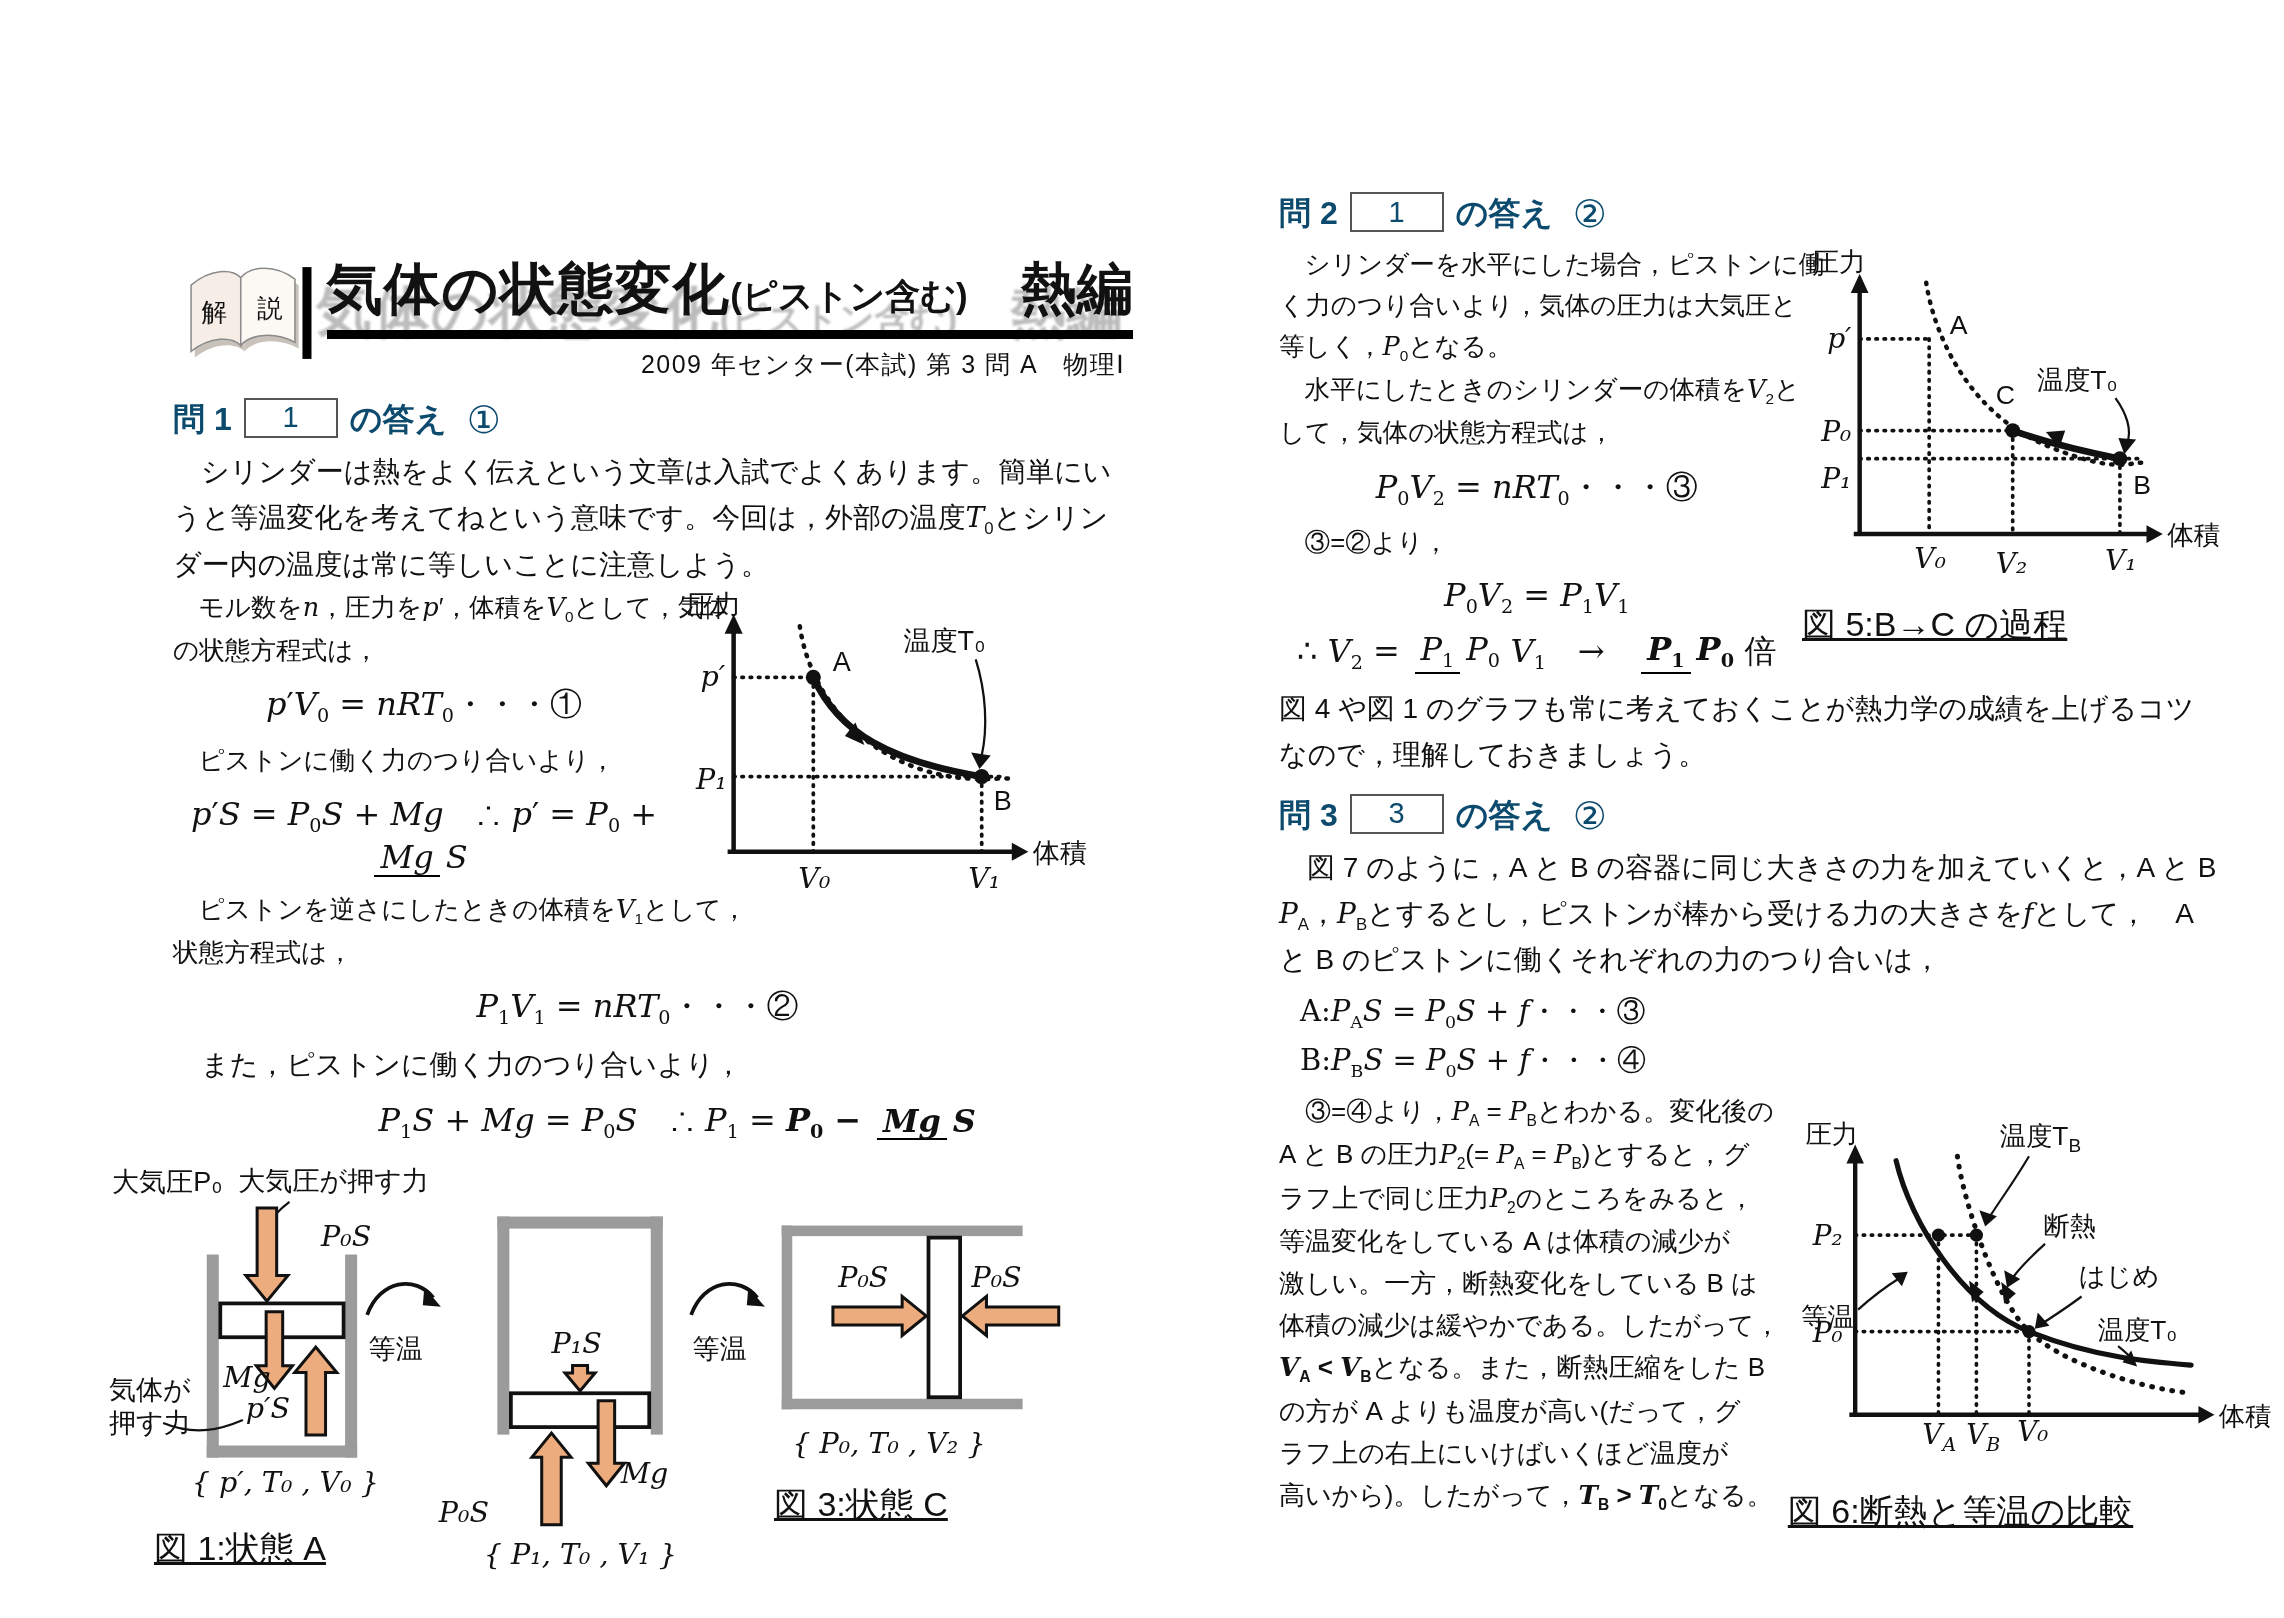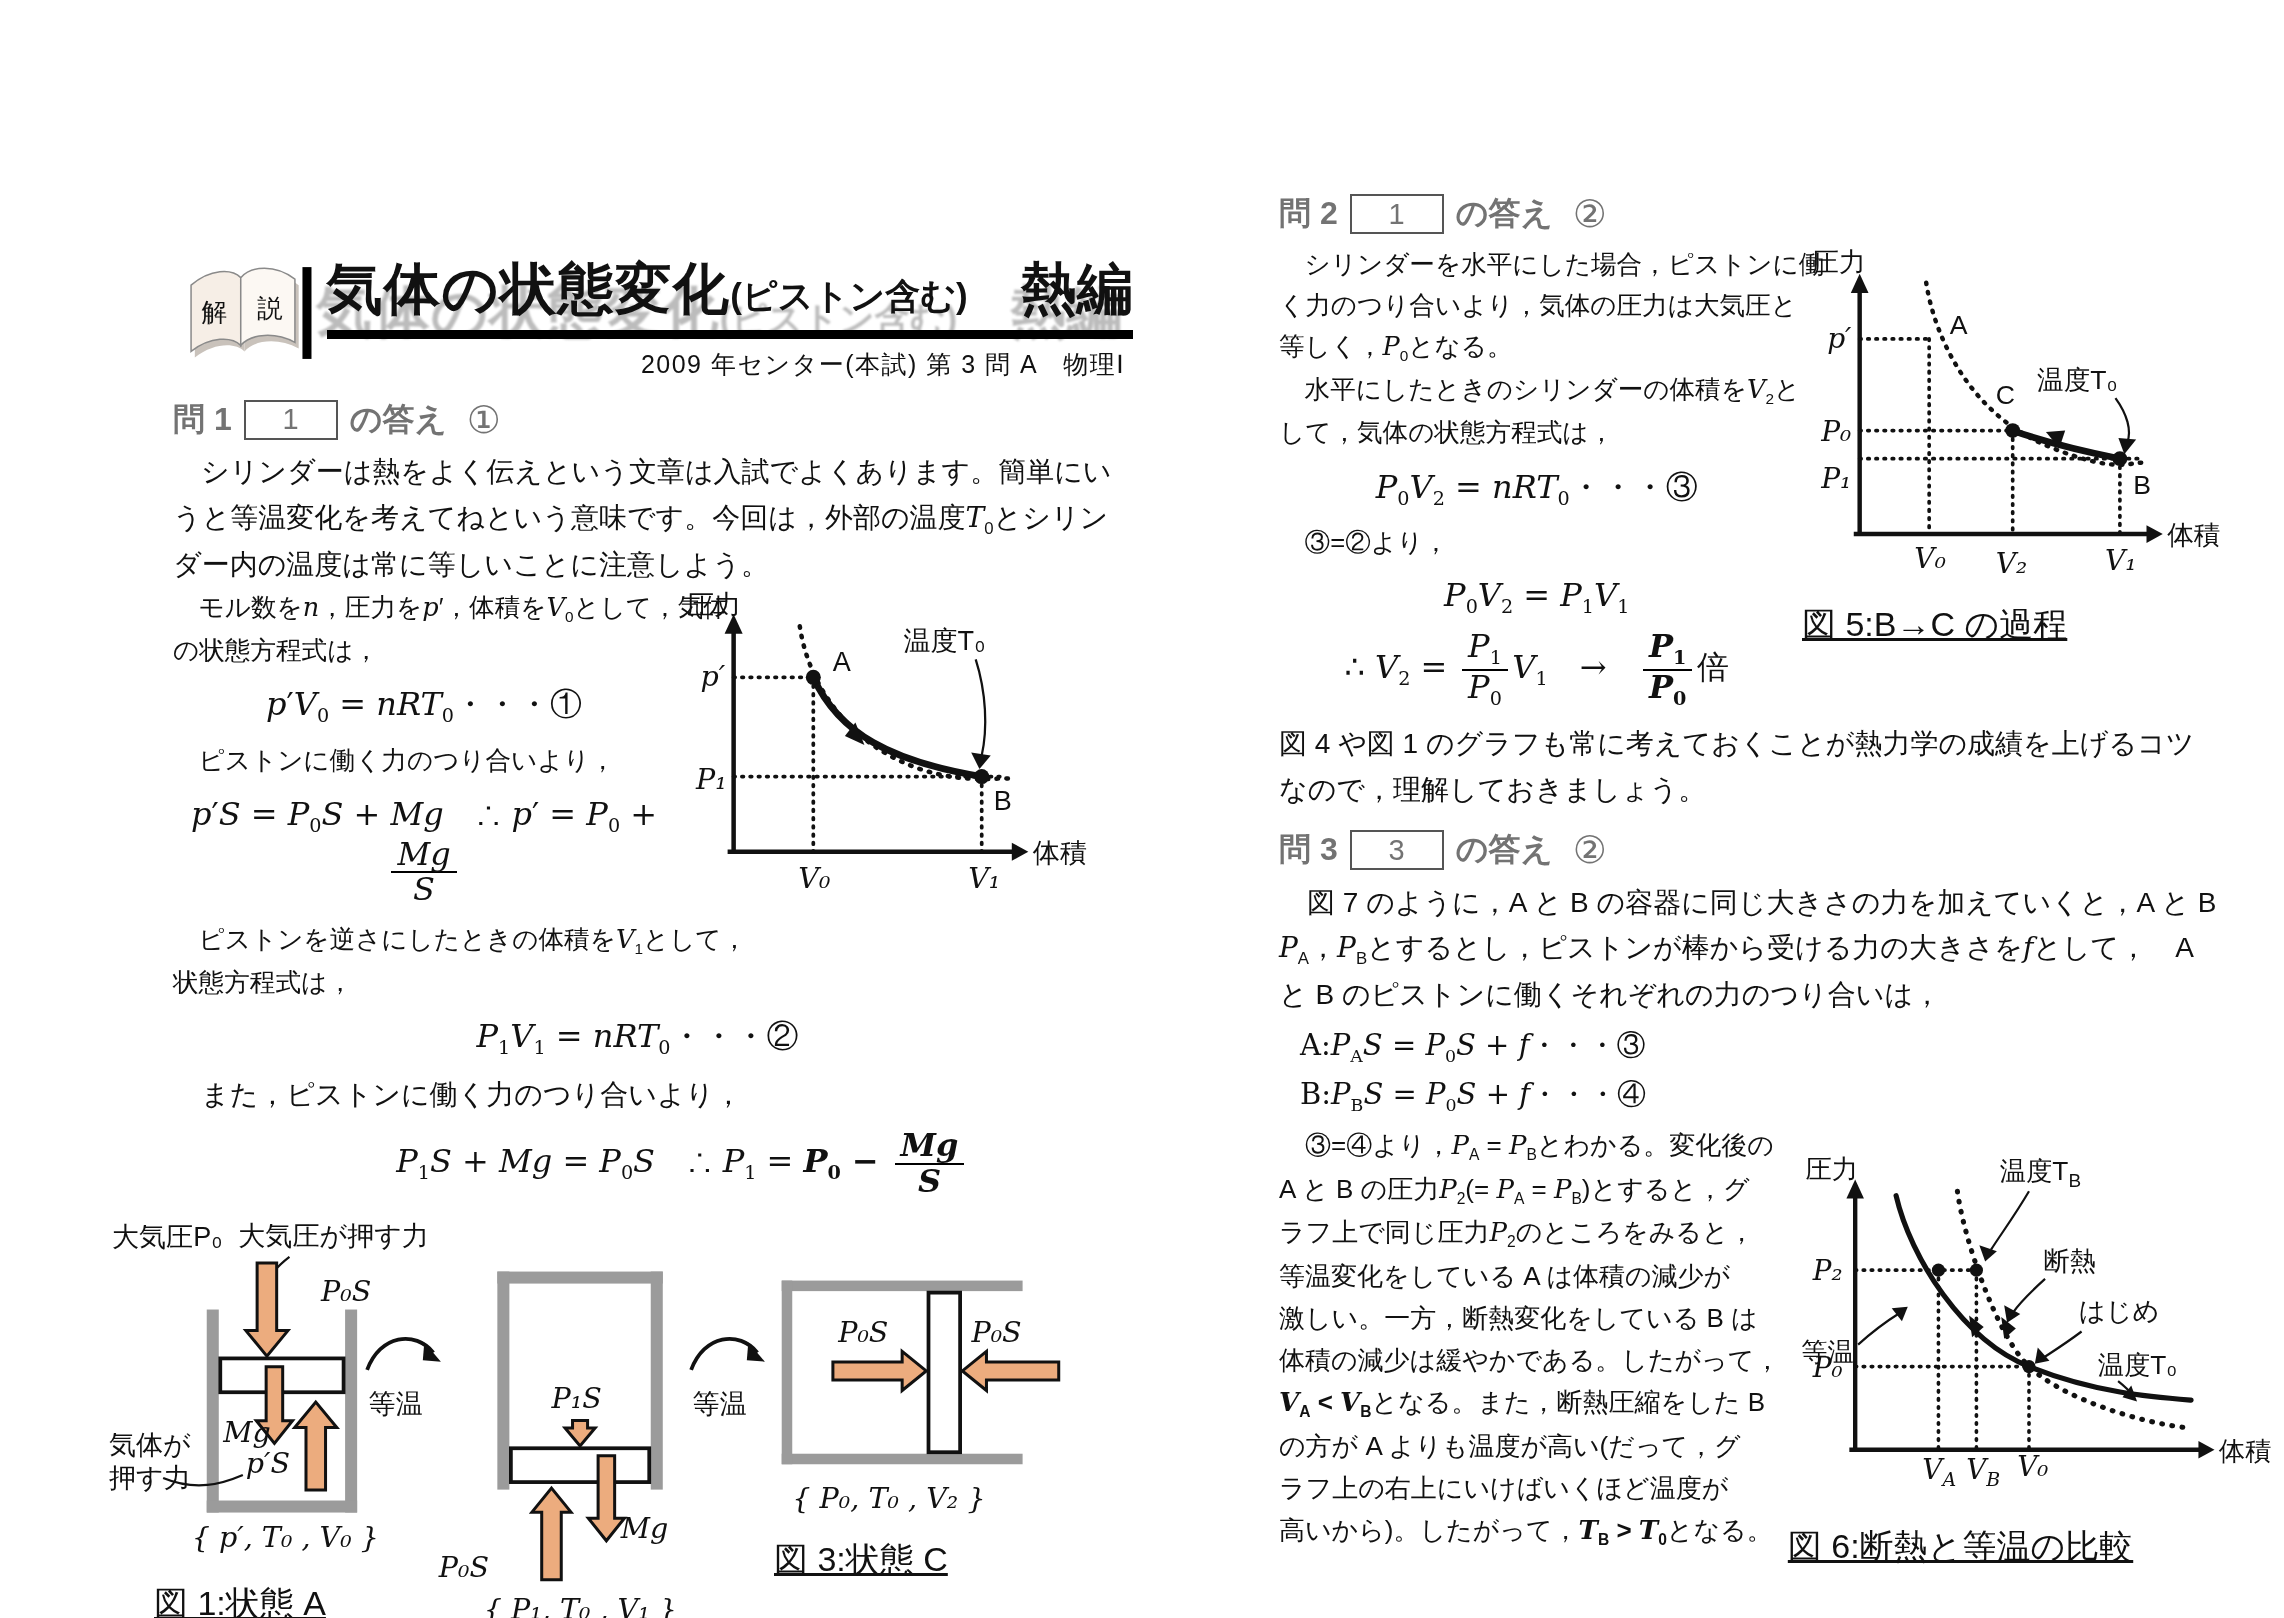--- a/index.html
+++ b/index.html
@@ -17,33 +17,33 @@
   .hdr-titlewrap { flex:1; position:relative; margin-left:10.5px; }
   .title-row { position:relative; white-space:nowrap; z-index:1; }
   .title-main { font-size:56px; font-weight:bold; letter-spacing:1.5px; }
   .title-paren { font-size:35px; font-weight:bold; }
   .title-edition { font-size:56px; font-weight:bold; margin-left:53px; }
   .title-ghost { position:absolute; left:-10.5px; top:22.6px; color:#bcbcbc; z-index:0; filter:blur(0.8px); }
   .title-bar { height:9.8px; background:#000; margin-top:1.5px; position:relative; z-index:2; }
   .subtitle { text-align:right; font-size:25px; margin-top:9px; letter-spacing:1.5px; padding-right:7.5px; }
 
   
-  .qhead { display:flex; align-items:center; font-size:32px; font-weight:bold; margin:16.6px 0 7.5px 0; color:#737373; }
+  .qhead { display:flex; align-items:flex-start; font-size:32px; font-weight:bold; margin:16.6px 0 7.5px 0; color:#0c4a6e; }
   .qbox { display:inline-block; min-width:75px; border:2.3px solid #555; text-align:center;
           font-size:29px; font-weight:normal; padding:1.5px 7.5px; margin:0 12px; background:#fff; }
   .qans { font-size:38px; font-weight:normal; margin-left:19.6px; }
 
   
   .tline { font-size:28px; line-height:1.62; white-space:pre; }
   .narrow .tline { font-size:25.6px; }
   i { font-family:"DejaVu Serif", serif; font-style:italic; }
   sub { font-size:0.6em; }
   .eq { font-size:32px; text-align:center; margin:12px 0; font-family:"DejaVu Serif", serif; }
   .eq-left { font-size:29px; margin:9px 0 9px 21px; font-family:"DejaVu Serif", serif; }
-  .frac { display:inline-flex; flex-direction:column; text-align:center; vertical-align:middle; margin:0 4.5px; }
+  .frac { display:inline-flex; flex-direction:row; text-align:center; vertical-align:middle; margin:0 4.5px; }
   .frac > span { display:block; line-height:1.05; padding:0 6px; }
   .frac > span:first-child { border-bottom:2.3px solid #000; }
 
   .figcap { font-size:34px; text-align:left; margin-top:4.5px;text-decoration:underline; }
 
   
   .fig4-block { float:right; width:421px; margin:0 0 4.5px 6px; }
   .fig5-block { float:right; width:414px; margin:-3px 0 4.5px 7.5px; }
   .clear { clear:both; }
 

